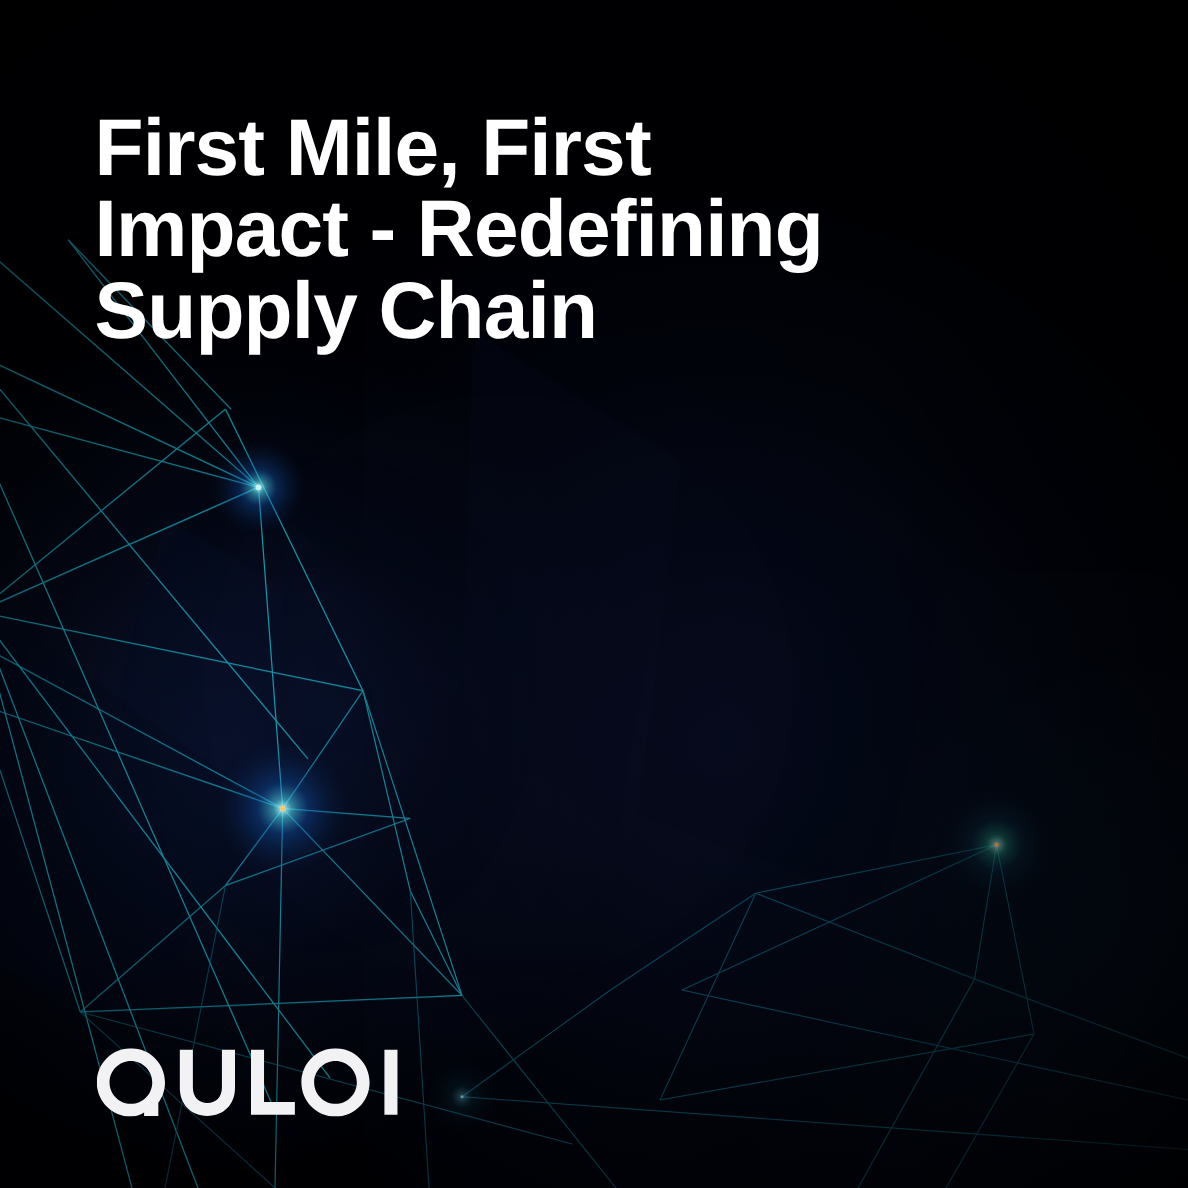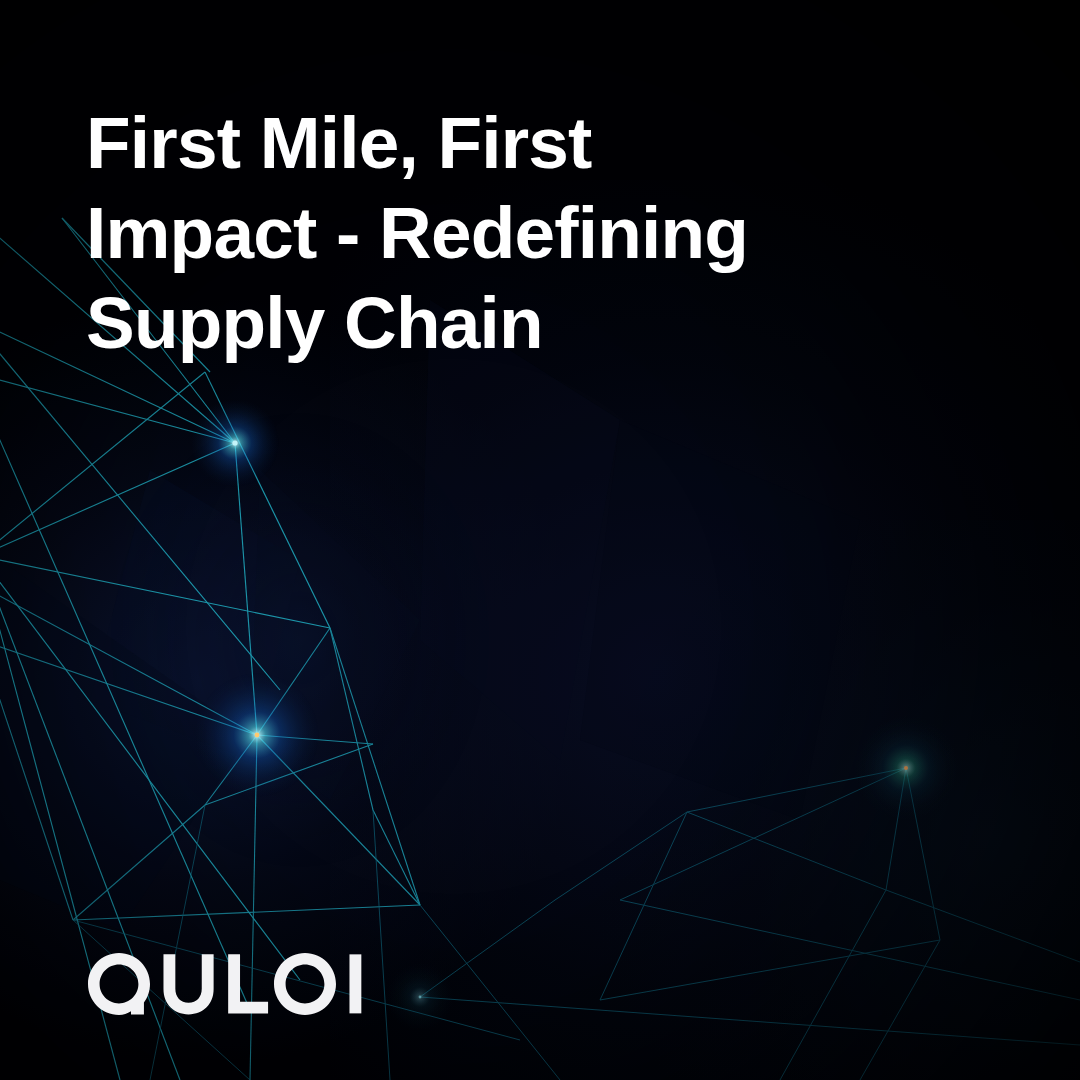--- a/index.html
+++ b/index.html
@@ -76,21 +76,21 @@
   
   #headline {
     position: absolute;
     left: 86px;
     top: 98px;
     width: 820px;
     margin: 0;
     color: #ffffff;
     font-family: "Liberation Sans", sans-serif;
     font-size: 73px;
-    line-height: 90px;
+    line-height: 74px;
     font-weight: 700;
     letter-spacing: -0.8px;
     white-space: pre-line;
   }
 
   
   #logo {
     position: absolute;
     left: 88px;
     top: 953px;

